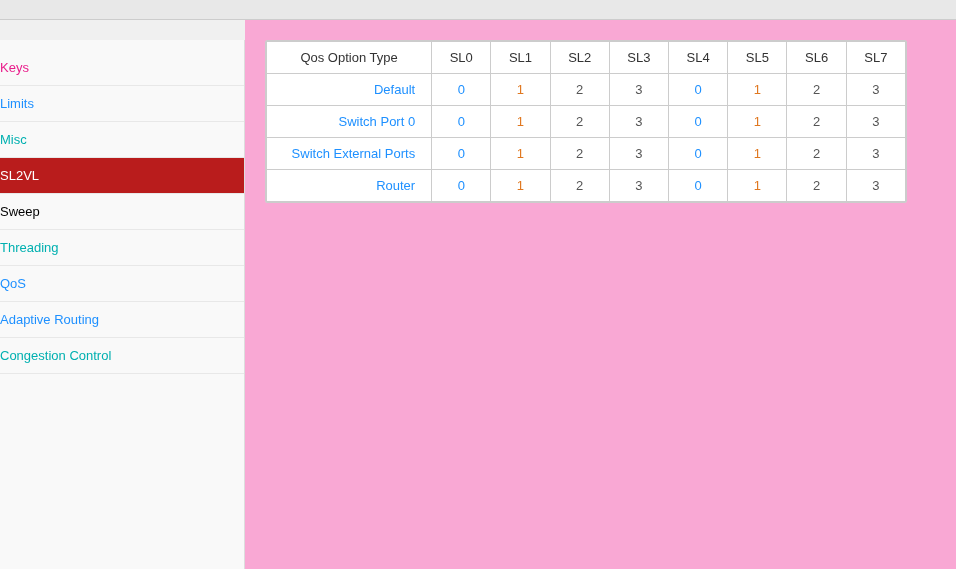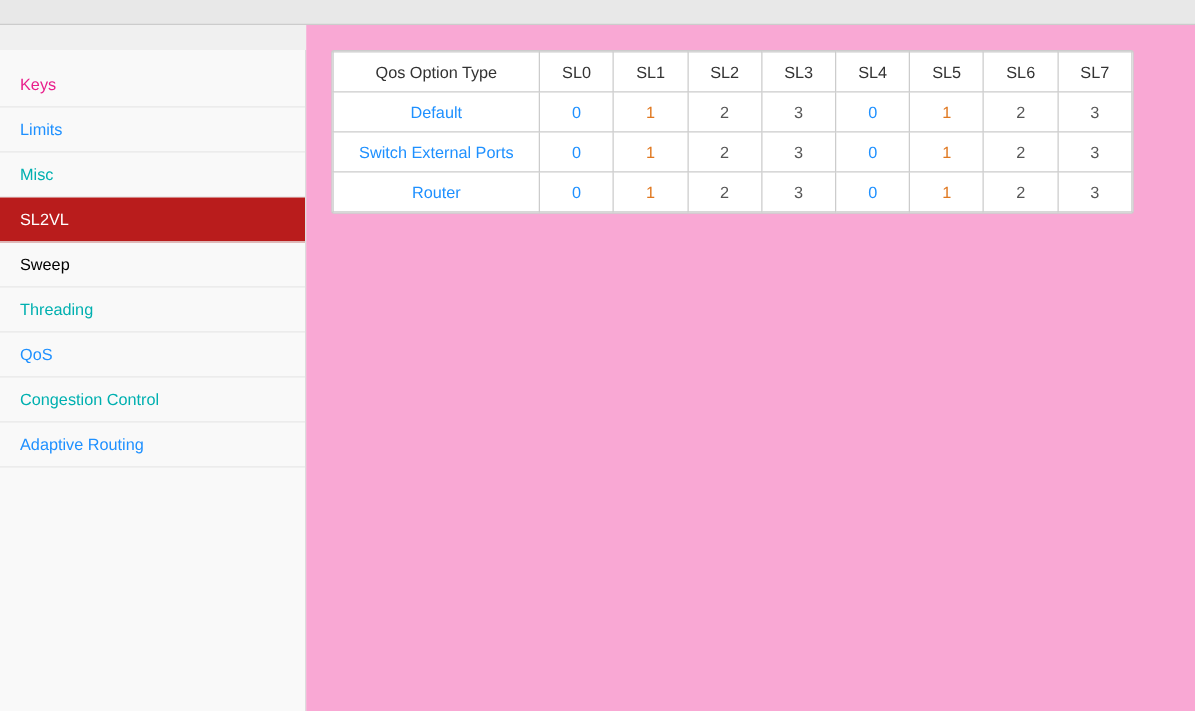--- a/index.html
+++ b/index.html
@@ -16,21 +16,21 @@
     .sidebar {
       width: 245px;
       background: #f9f9f9;
       border-right: 1px solid #ddd;
       flex-shrink: 0;
       padding-top: 10px;
       margin-top: 20px;
     }
 
     .sidebar-item {
-      padding: 10px 16px;
+      padding: 10px 0;
       cursor: pointer;
       border-bottom: 1px solid #e8e8e8;
     }
 
     .sidebar-item.active {
       background: #b91c1c;
       color: #fff;
     }
 
     .sidebar-item a {
@@ -70,21 +70,21 @@
     }
 
     table th {
       background: #fff;
       font-weight: normal;
       color: #333;
     }
 
     table td.row-label {
       color: #1e90ff;
-      text-align: center;
+      text-align: right;
     }
 
     table td.val-default { color: #555; }
     table td.val-blue { color: #1e90ff; }
     table td.val-orange { color: #e07820; }
   </style>
 </head>
 <body>
 
 <div style="display:flex; width:956px; height:569px; background:#f0f0f0; flex-direction:column;">
@@ -92,22 +92,22 @@
   <div style="display:flex; flex:1; overflow:hidden;">
 
     <div class="sidebar">
     <div class="sidebar-item pink"><a href="#">Keys</a></div>
         <div class="sidebar-item blue"><a href="#">Limits</a></div>
         <div class="sidebar-item teal"><a href="#">Misc</a></div>
         <div class="sidebar-item active">SL2VL</div>
         <div class="sidebar-item"><a href="#">Sweep</a></div>
         <div class="sidebar-item teal"><a href="#">Threading</a></div>
         <div class="sidebar-item blue"><a href="#">QoS</a></div>
+        <div class="sidebar-item blue"><a href="#">Adaptive Routing</a></div>
         <div class="sidebar-item teal"><a href="#">Congestion Control</a></div>
-        <div class="sidebar-item blue"><a href="#">Adaptive Routing</a></div>
       </div>
 
     <div class="main-content">
       <div class="table-container">
         <table>
           <thead>
             <tr>
               <th>Qos Option Type</th>
               <th>SL0</th>
               <th>SL1</th>
@@ -115,20 +115,31 @@
               <th>SL3</th>
               <th>SL4</th>
               <th>SL5</th>
               <th>SL6</th>
               <th>SL7</th>
             </tr>
           </thead>
           <tbody id="table-body">
           <tr>
                 <td class="row-label">Default</td>
+                <td class="val-blue">0</td>
+                <td class="val-orange">1</td>
+                <td class="val-default">2</td>
+                <td class="val-default">3</td>
+                <td class="val-blue">0</td>
+                <td class="val-orange">1</td>
+                <td class="val-default">2</td>
+                <td class="val-default">3</td>
+              </tr>
+              <tr>
+                <td class="row-label">Switch Port 0</td>
                 <td class="val-blue">0</td>
                 <td class="val-orange">1</td>
                 <td class="val-default">2</td>
                 <td class="val-default">3</td>
                 <td class="val-blue">0</td>
                 <td class="val-orange">1</td>
                 <td class="val-default">2</td>
                 <td class="val-default">3</td>
               </tr>
               <tr>

